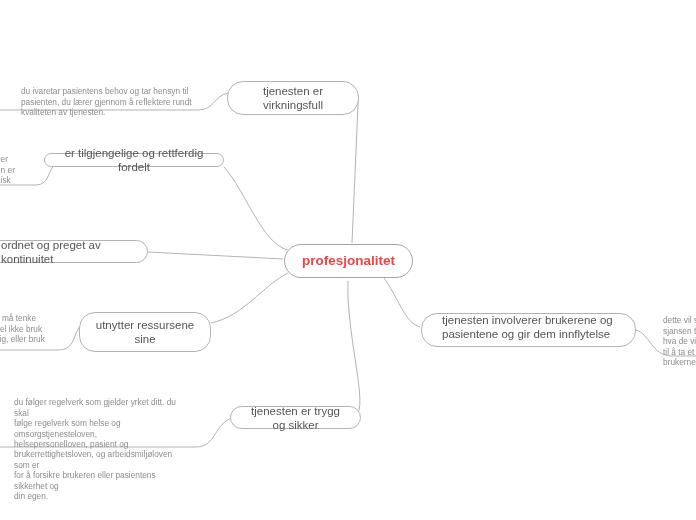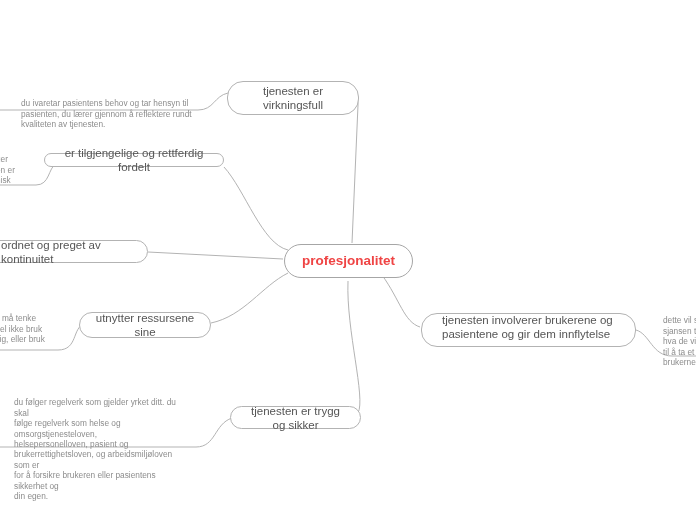--- a/index.html
+++ b/index.html
@@ -114,34 +114,34 @@
   </div>
 
   <div class="node" style="left:44px; top:153px; width:180px; height:14px;">
     <span>er tilgjengelige og rettferdig fordelt</span>
   </div>
 
   <div class="node left-clipped" style="left:-14px; top:240px; width:162px; height:23px;">
     <span>ordnet og preget av kontinuitet</span>
   </div>
 
-  <div class="node" style="left:79px; top:312px; width:132px; height:26px;">
+  <div class="node" style="left:79px; top:312px; width:132px; height:40px;">
     <span>utnytter ressursene sine</span>
   </div>
 
   <div class="node" style="left:230px; top:406px; width:131px; height:23px;">
     <span>tjenesten er trygg og sikker</span>
   </div>
 
   <div class="node two-line" style="left:421px; top:313px; width:215px; height:34px;">
     <span>tjenesten involverer brukerene og
 pasientene og gir dem innflytelse</span>
   </div>
 
-  <div class="note" style="left:21px; top:88px; width:176px;">
+  <div class="note" style="left:21px; top:76px; width:176px;">
     <span>du ivaretar pasientens behov og tar hensyn til
 pasienten, du lærer gjennom å reflektere rundt
 kvaliteten av tjenesten.</span>
   </div>
 
   <div class="note" style="left:-4px; top:144px; width:44px;">
     <span>ger
 en er
 nisk</span>
   </div>

